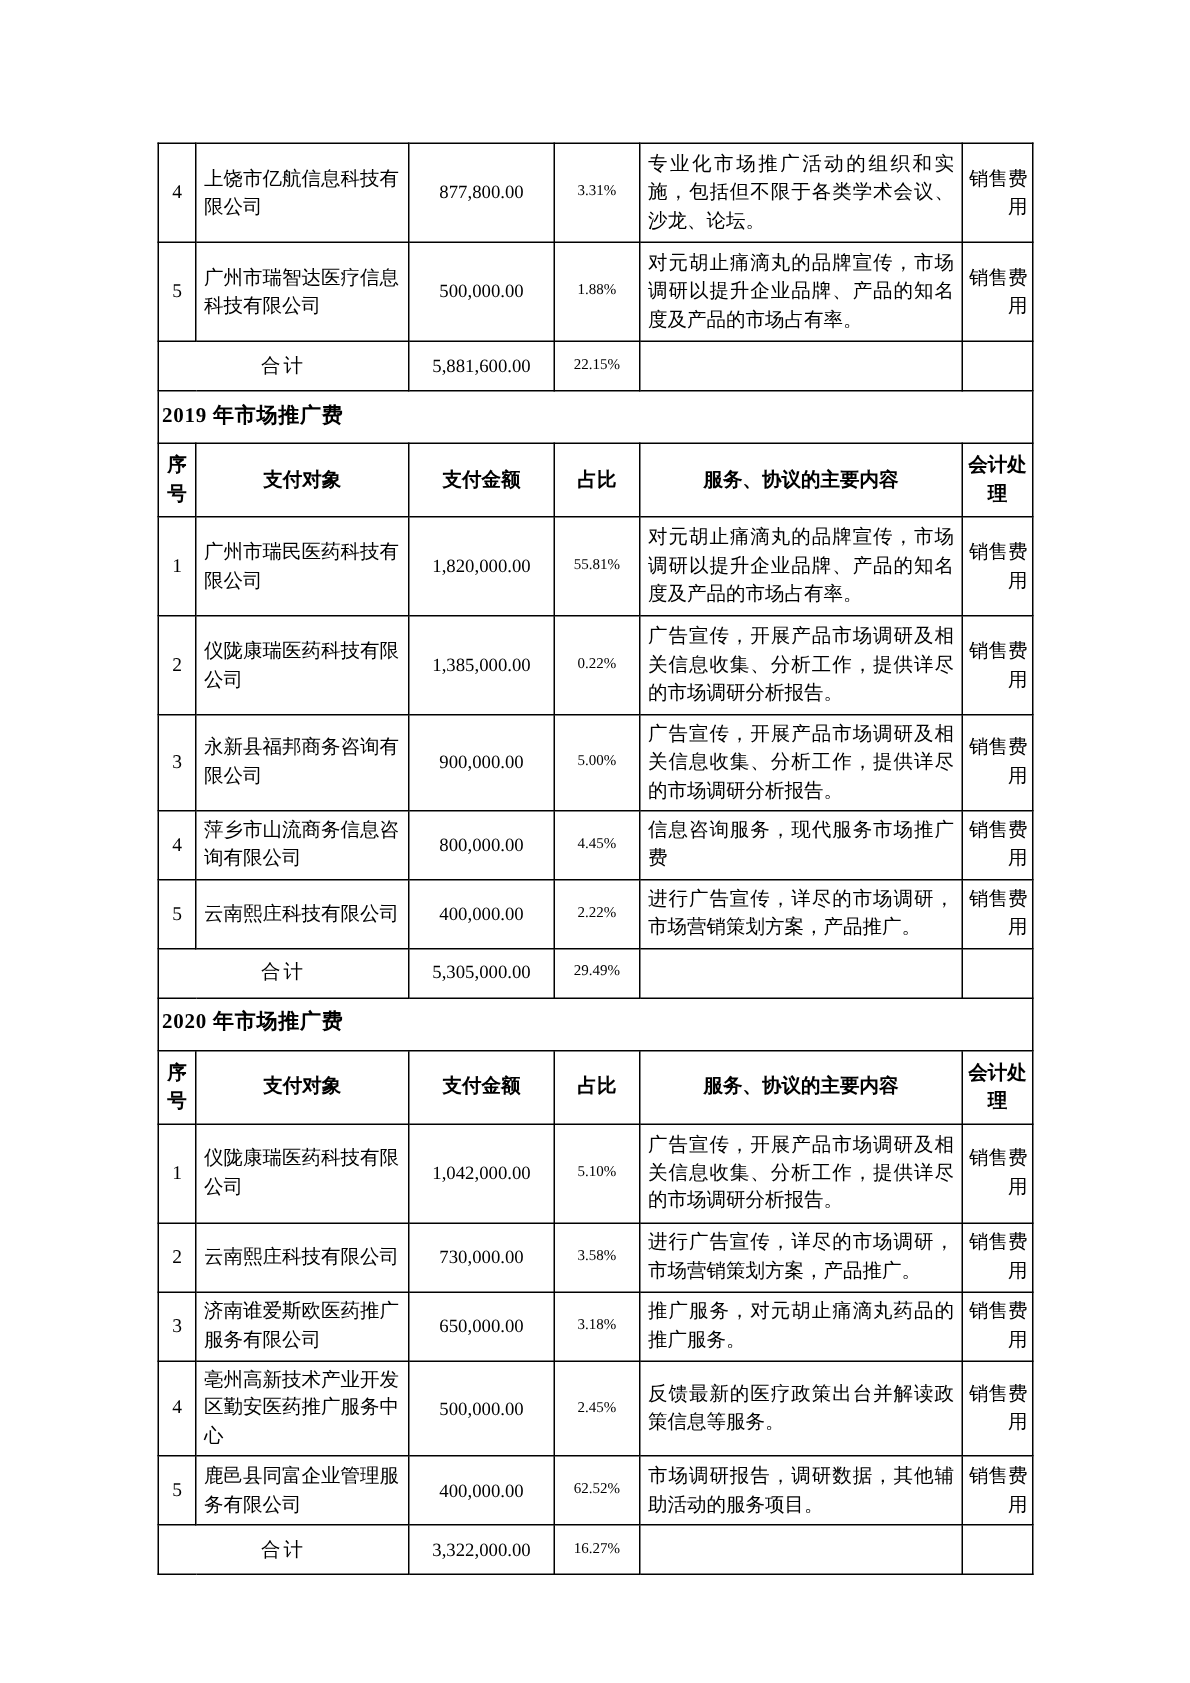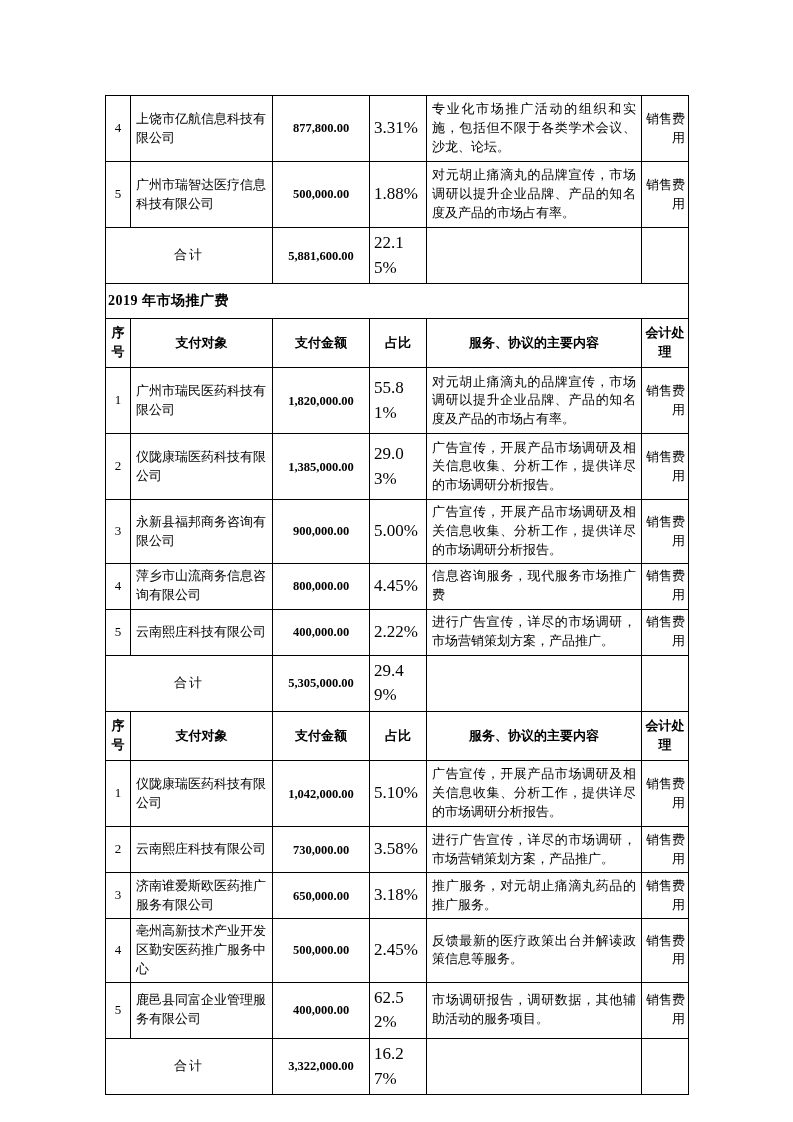--- a/index.html
+++ b/index.html
@@ -26,22 +26,22 @@
   td {
     border: 1px solid #000000;
     font-size: 13px;
     line-height: 1.45;
     vertical-align: middle;
     padding: 3px 4px;
     word-break: break-all;
   }
   .c-no     { text-align: center; padding: 2px 1px; }
   .c-payee  { text-align: left; padding: 3px 5px; margin-left: 40px; }
-  .c-amount { text-align: center; font-size: 12.5px; font-weight: bold; }
-  .c-ratio  { font-size: 17px; }
+  .c-amount { text-align: center; font-size: 12.5px; }
+  .c-ratio  { text-align: center; font-size: 10px; }
   .c-content{ text-align: justify; padding: 3px 5px; }
   .c-acct   { text-align: right; padding: 3px 3px; }
   .title-row td {
     font-weight: 700;
     font-size: 14px;
     height: 30px;
     padding: 2px;
     letter-spacing: 0.5px;
   }
   .head-row td {
@@ -113,21 +113,21 @@
           <td class="c-payee">广州市瑞民医药科技有限公司</td>
           <td class="c-amount">1,820,000.00</td>
           <td class="c-ratio">55.81%</td>
           <td class="c-content">对元胡止痛滴丸的品牌宣传，市场调研以提升企业品牌、产品的知名度及产品的市场占有率。</td>
           <td class="c-acct">销售费用</td>
         </tr>
         <tr class="h-66">
           <td class="c-no">2</td>
           <td class="c-payee">仪陇康瑞医药科技有限公司</td>
           <td class="c-amount">1,385,000.00</td>
-          <td class="c-ratio">29.03%</td>
+          <td class="c-ratio">0.22%</td>
           <td class="c-content">广告宣传，开展产品市场调研及相关信息收集、分析工作，提供详尽的市场调研分析报告。</td>
           <td class="c-acct">销售费用</td>
         </tr>
         <tr class="h-60">
           <td class="c-no">3</td>
           <td class="c-payee">永新县福邦商务咨询有限公司</td>
           <td class="c-amount">900,000.00</td>
           <td class="c-ratio">5.00%</td>
           <td class="c-content">广告宣传，开展产品市场调研及相关信息收集、分析工作，提供详尽的市场调研分析报告。</td>
           <td class="c-acct">销售费用</td>
@@ -149,20 +149,23 @@
           <td class="c-acct">销售费用</td>
         </tr>
         <tr class="total-row">
           <td class="c-total-label" colspan="2">合计</td>
           <td class="c-amount">5,305,000.00</td>
           <td class="c-ratio">29.49%</td>
           <td class="c-content"></td>
           <td class="c-acct"></td>
         </tr>
 
+        <tr class="title-row">
+          <td colspan="6">2020 年市场推广费</td>
+        </tr>
         <tr class="head-row">
           <td>序号</td>
           <td>支付对象</td>
           <td>支付金额</td>
           <td>占比</td>
           <td>服务、协议的主要内容</td>
           <td>会计处理</td>
         </tr>
         <tr class="h-66">
           <td class="c-no">1</td>

